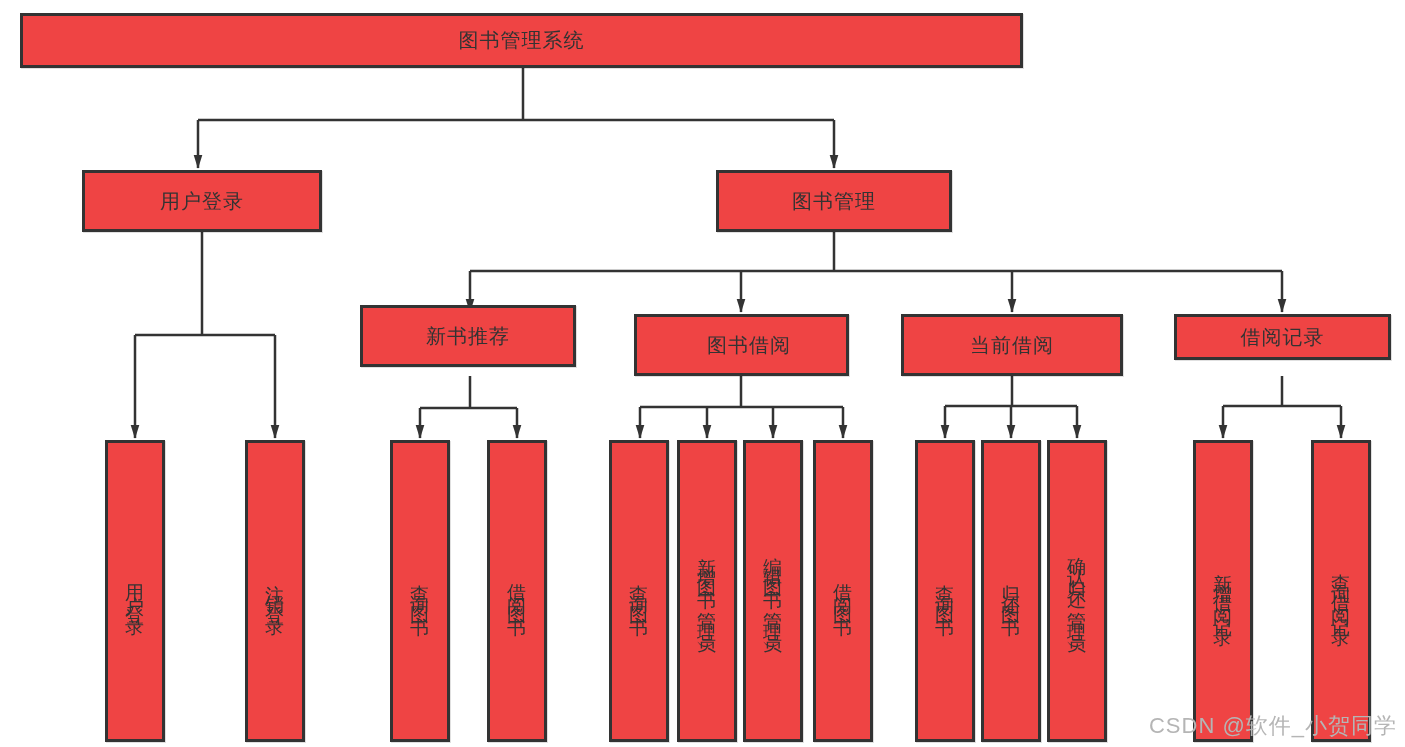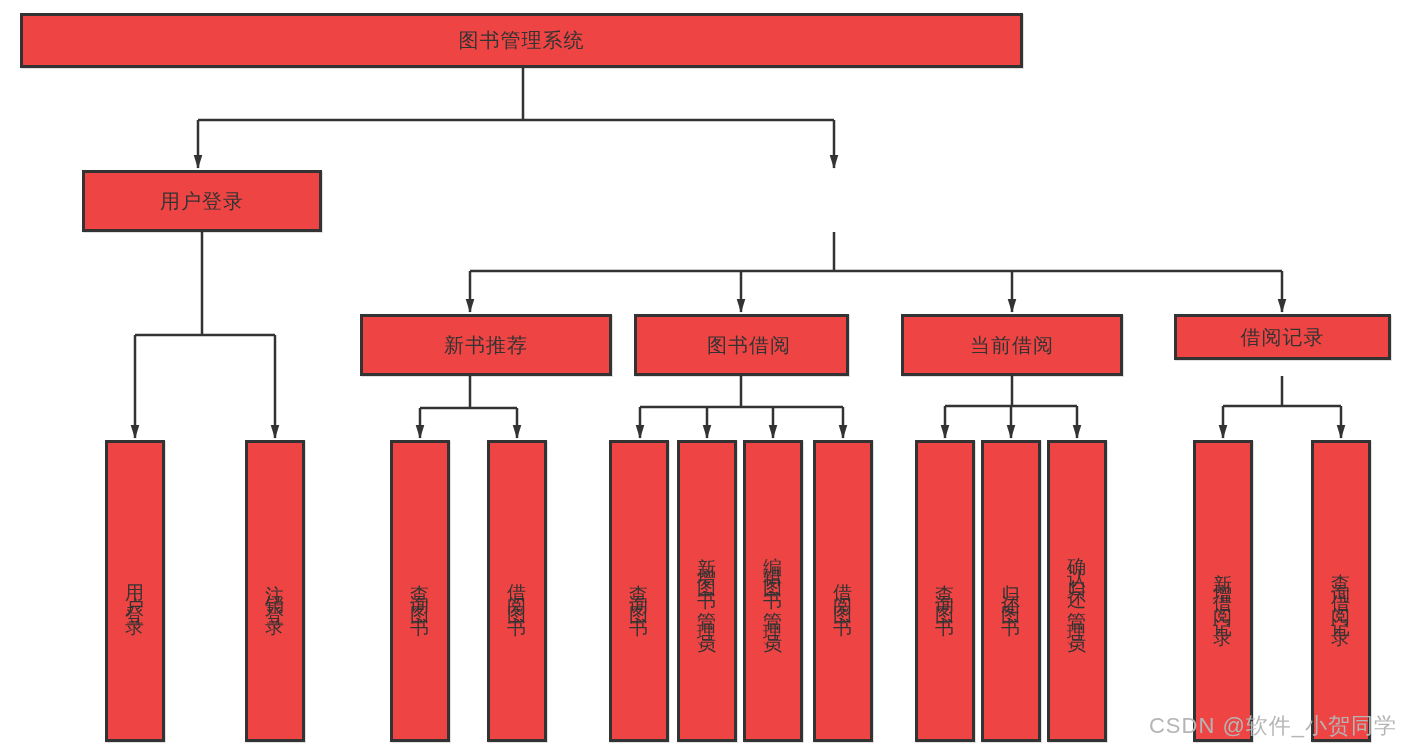--- a/index.html
+++ b/index.html
@@ -99,22 +99,25 @@
     </g>
   </svg>
 
   <div class="node hnode" style="left:20px; top:13px; width:1003px; height:55px;">
     <span class="lbl">图书管理系统</span>
   </div>
 
   <div class="node hnode" style="left:82px; top:170px; width:240px; height:62px;">
     <span class="lbl">用户登录</span>
   </div>
+  <div class="node hnode" style="left:716px; top:170px; width:236px; height:62px;">
+    <span class="lbl">图书管理</span>
+  </div>
 
-  <div class="node hnode" style="left:360px; top:314px; width:252px; height:62px;">
+  <div class="node hnode" style="left:360px; top:305px; width:216px; height:62px;">
     <span class="lbl">新书推荐</span>
   </div>
   <div class="node hnode" style="left:634px; top:314px; width:215px; height:62px;padding-left:15px;">
     <span class="lbl">图书借阅</span>
   </div>
   <div class="node hnode" style="left:901px; top:314px; width:222px; height:62px;">
     <span class="lbl">当前借阅</span>
   </div>
   <div class="node hnode" style="left:1174px; top:314px; width:217px; height:46px;font-family:Liberation Serif, serif;">
     <span class="lbl">借阅记录</span>

